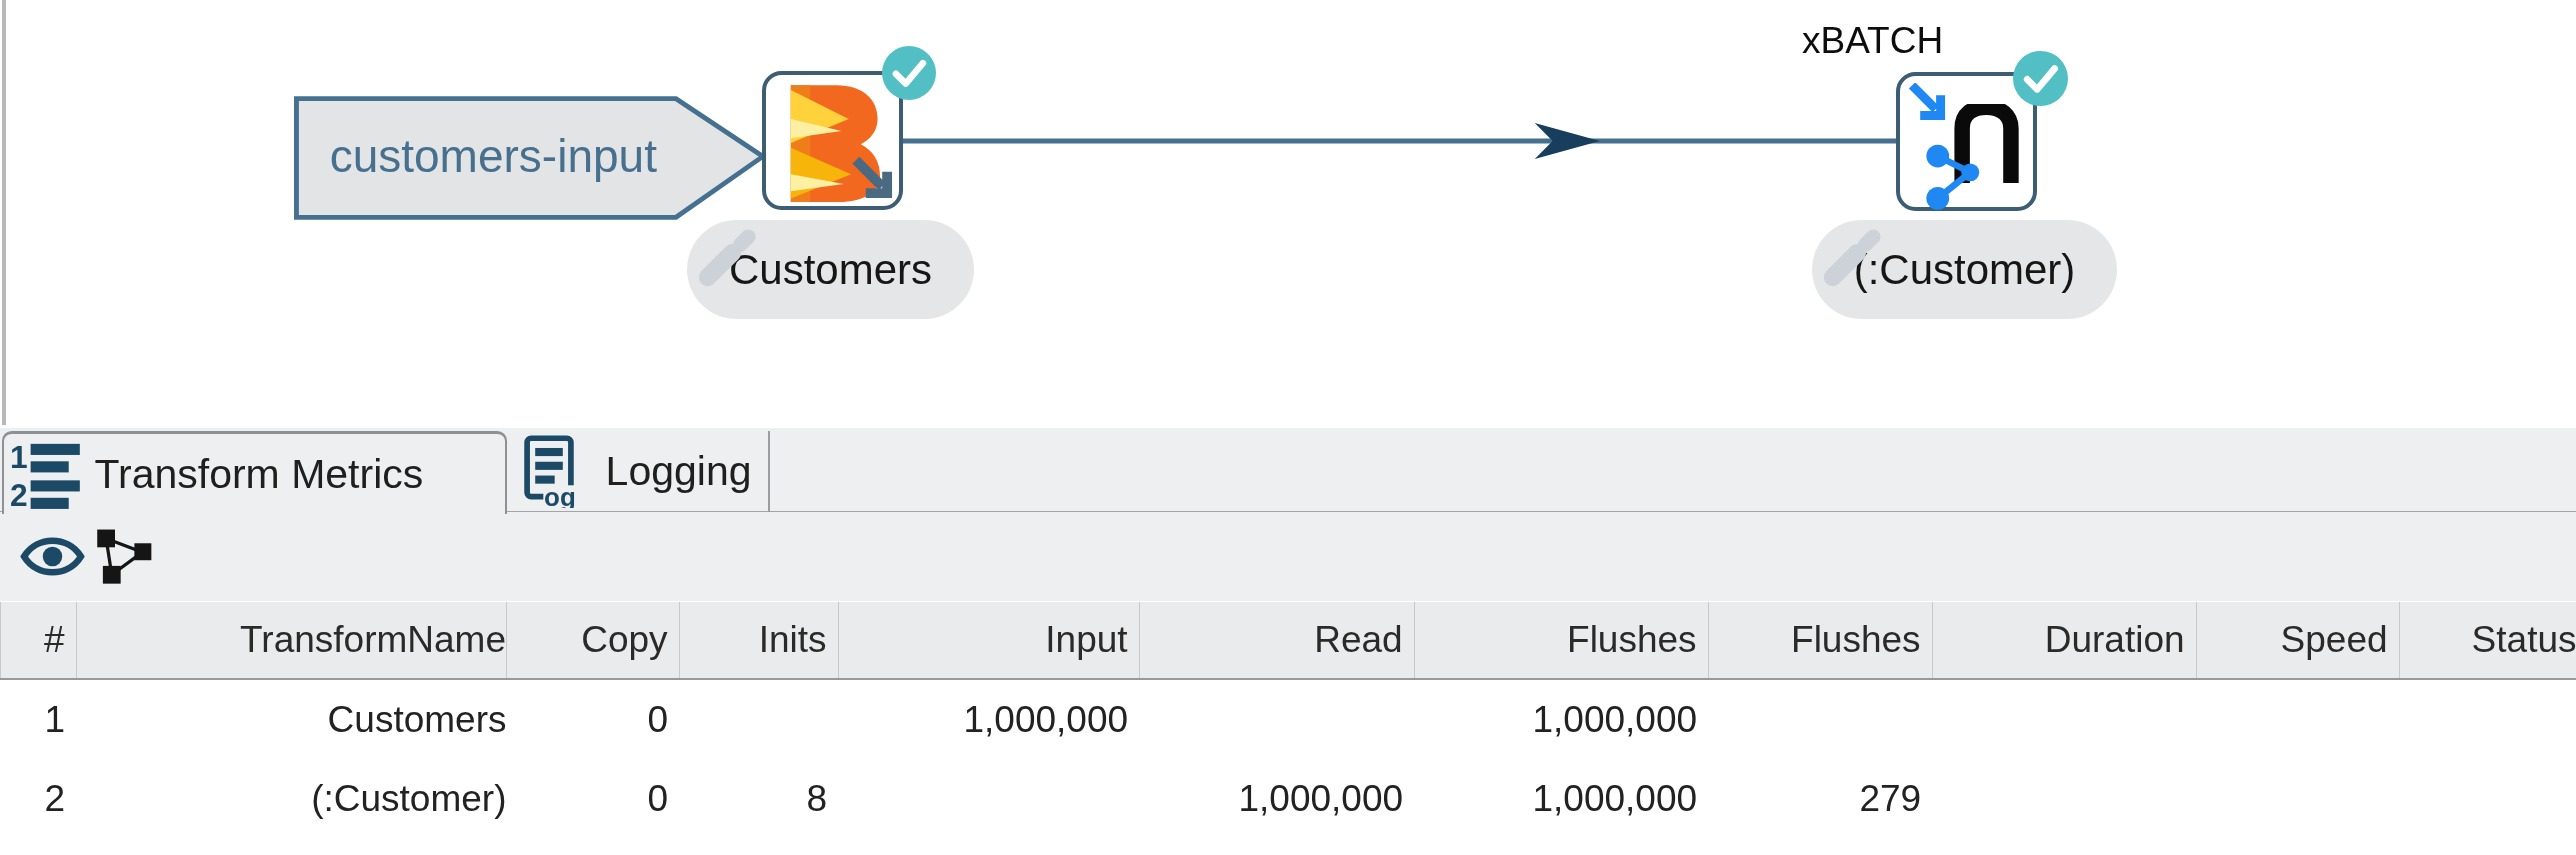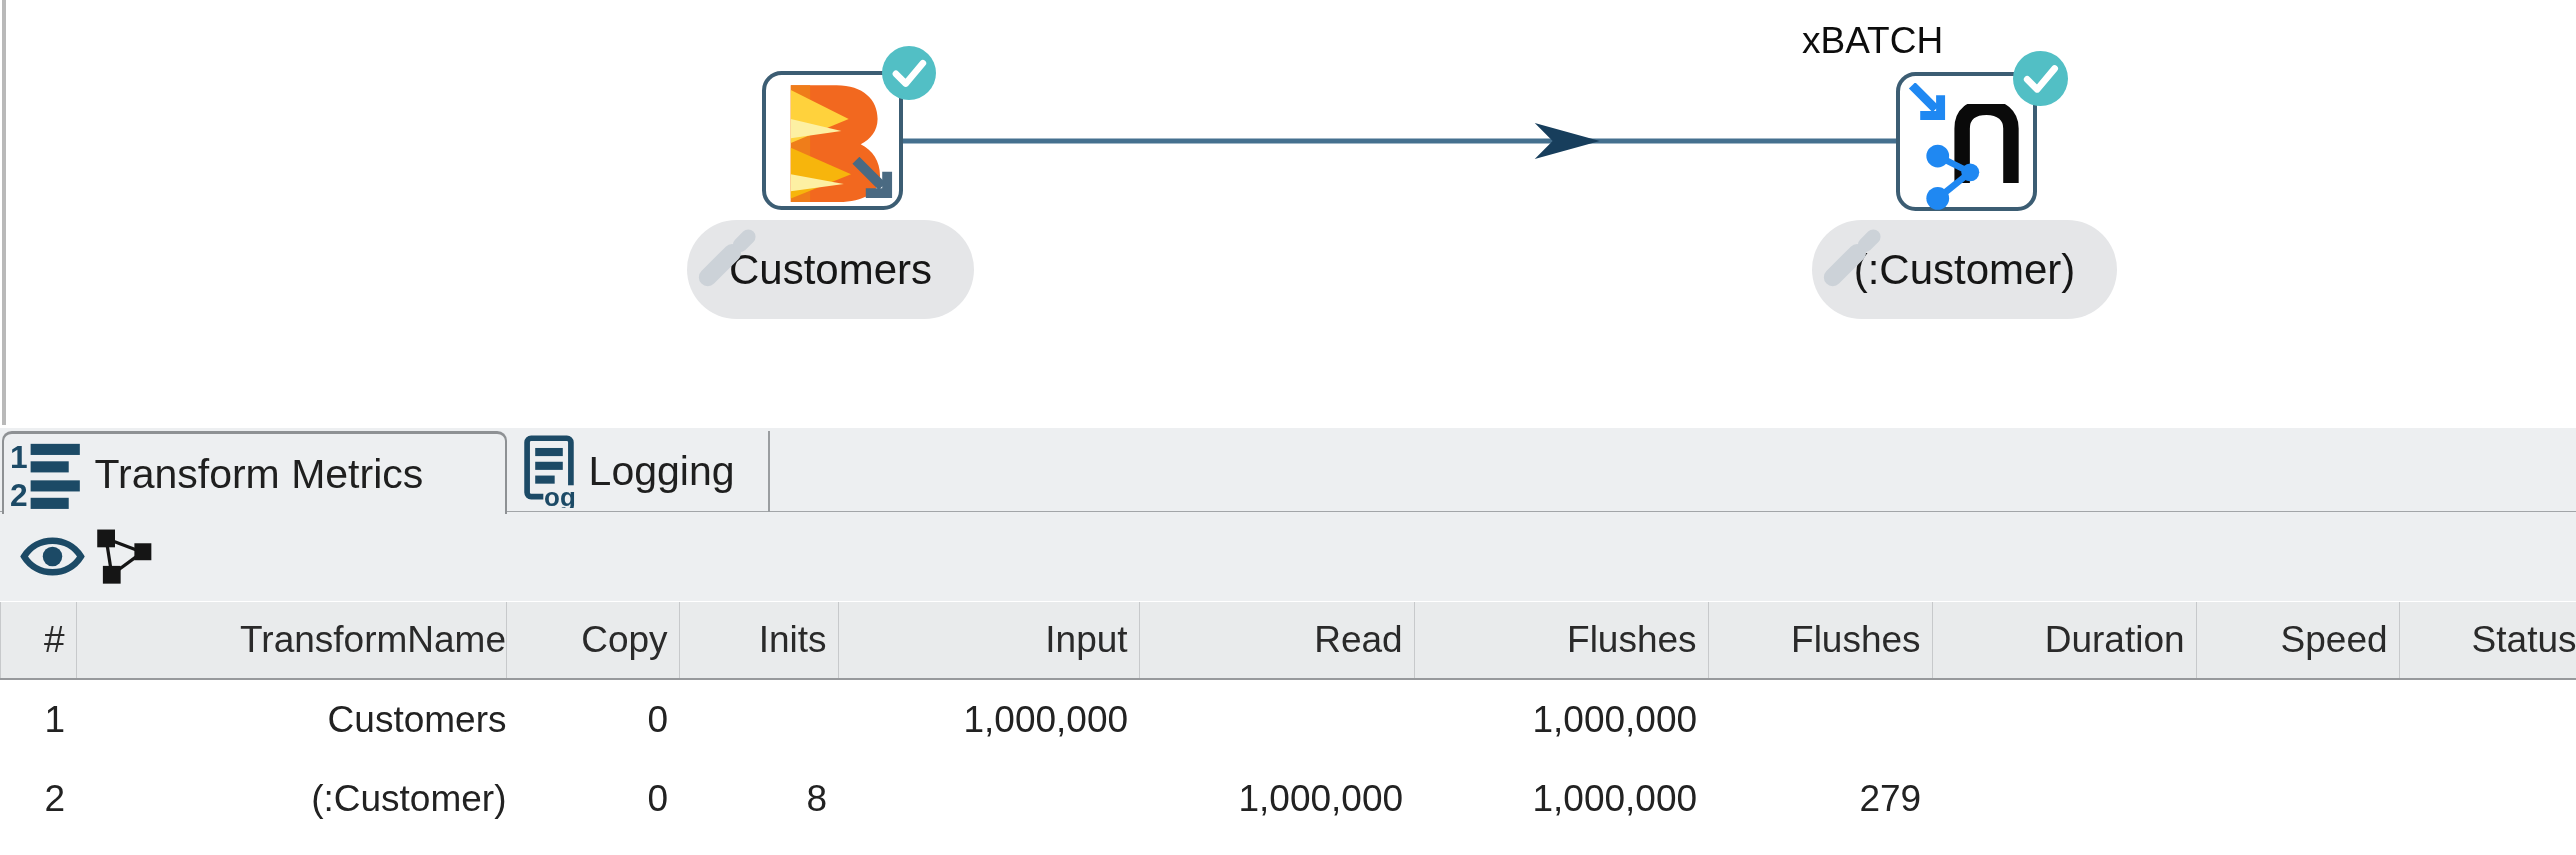--- a/index.html
+++ b/index.html
@@ -41,21 +41,21 @@
 
   
   .tabstrip { position:absolute; left:0; top:428px; width:2576px; height:85px;
               background:#edeff1; border-bottom:2.4px solid #a2a5a8; }
   .tab-active { position:absolute; left:1.6px; top:431px; width:505px; height:83px;
                 background:#edeff1; border-top:3.3px solid #8e9194; border-left:2.4px solid #8e9194;
                 border-right:2.4px solid #8e9194; border-radius:9.8px 9.8px 0 0; z-index:2;
                 display:flex; align-items:center; gap:11.4px; padding-left:6.5px; }
   .tab-inactive { position:absolute; left:507px; top:431px; width:263px; height:81px;
                   border-right:2.4px solid #9a9da0; display:flex; align-items:center;
-                  gap:13px; padding-left:14.6px; }
+                  gap:30px; padding-left:14.6px; }
   .tab-label { font-size:41px; color:#1f1f1f; white-space:nowrap;text-align:right; }
 
   
   .toolbar { position:absolute; left:0; top:512px; width:2576px; height:89px; background:#edeff1; }
   .tool-btn { position:absolute; top:0; height:89px; display:flex; align-items:center; }
   .tool-eye { left:19.5px; }
   .tool-graph { left:94px; }
 
   
   table.metrics { position:absolute; left:0; top:602px; width:2576px;
@@ -71,20 +71,26 @@
   .ar { text-align:right; padding-right:11.4px; }
 </style>
 </head>
 <body>
 
 <div class="root">
 
   <div class="canvas">
     <div class="win-border-left"></div>
 
+    <div class="note-arrow">
+      <svg width="473" height="124" viewBox="0 0 582 152">
+        <polygon points="3,3 470,3 577,74 470,149 3,149" fill="#e3e4e6" stroke="#45708f" stroke-width="6"></polygon>
+      </svg>
+      <div class="note-text">customers-input</div>
+    </div>
 
     <svg class="hop-line" width="996" height="54" viewBox="0 0 1225 66">
       <line x1="0" y1="33" x2="1222" y2="33" stroke="#45708f" stroke-width="6"></line>
       <polygon points="777,11 857,33 777,55 799,33" fill="#173e5c"></polygon>
     </svg>
 
     <div class="node node1">
       <svg class="beam-icon" width="94" height="122" viewBox="0 0 78 100">
         <path d="M4 2 L42 2 C64 2 76 14 76 30 C76 40 70 47 62 51 C72 56 78 65 78 77 C78 91 64 99 44 99 L4 99 Z" fill="#f2681f"></path>
         <path d="M4 2 L20 2 L20 99 L4 99 Z" fill="#ef7d1a"></path>

